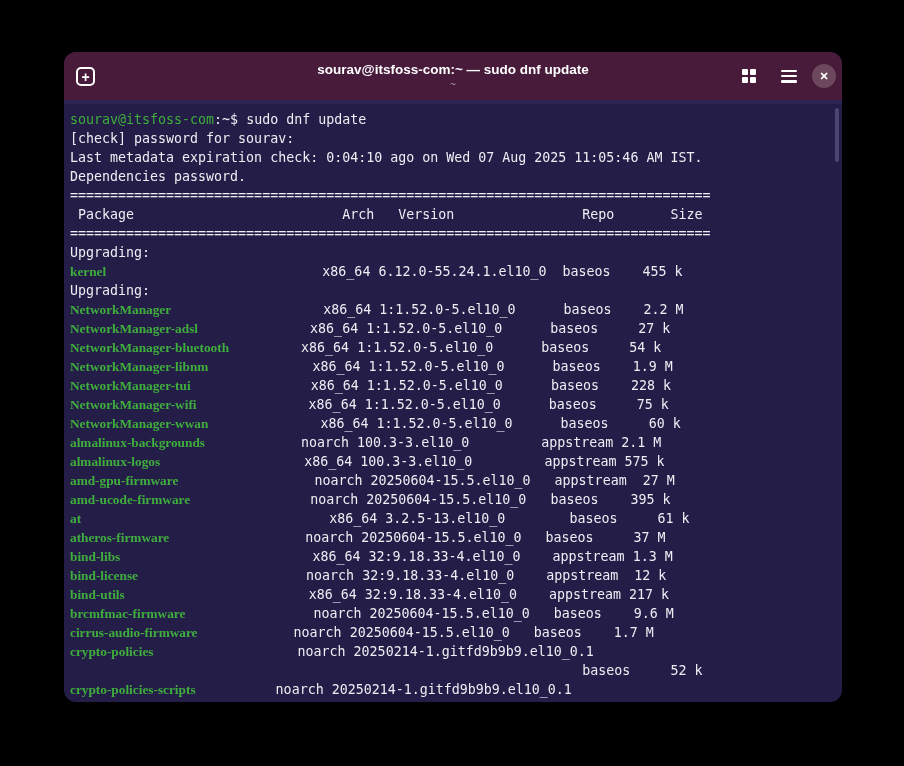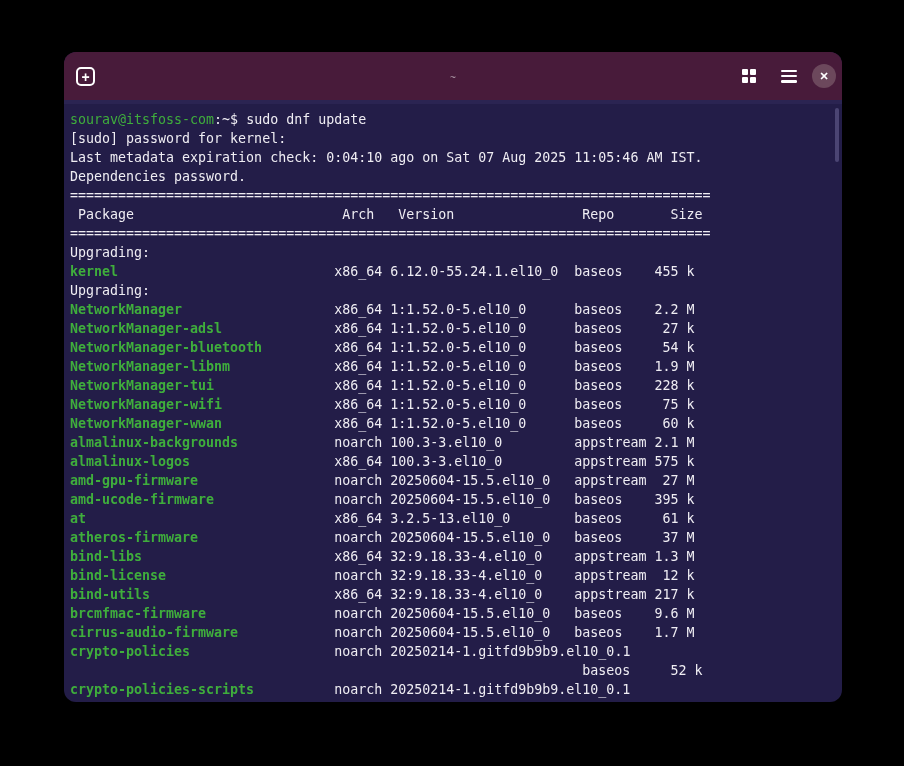--- a/index.html
+++ b/index.html
@@ -47,35 +47,36 @@
   .terminal { position:relative; height:602px; }
   .term-topline { height:4px; background:#2b2452; }
   .screen {
     margin:0; padding:6px 0 0 6px;
     font-family:"DejaVu Sans Mono", monospace;
     font-size:13.3px; line-height:19px;
     color:var(--foreground,#efedf3);
     white-space:pre;
   }
   .g { color:var(--green,#3fae3c); }
-  .b { font-weight:bold; }
+  .b { font-weight:bold;font-family:Liberation Serif, serif; }
   .scroll-thumb {
     position:absolute; top:8px; right:3px; width:4px; height:54px;
     border-radius:2px; background:#4b4573;
   }
 </style>
 </head>
 <body style="--titlebar: #481b3a; --terminal_bg: #231d48; --green: #3fae3c; --foreground: #efedf3; --close_button_bg: #6c485c;">
 
 <div class="window">
   <div class="titlebar">
     <div class="newtab-btn">
       <span>+</span>
     </div>
     <div class="titles">
+      <div class="title">sourav@itsfoss-com:~ — sudo dnf update</div>
       <div class="subtitle">~</div>
     </div>
     <div class="right-controls">
       <div class="tb-btn">
         <div class="grid-icon">
             <span></span>
             <span></span>
             <span></span>
             <span></span>
           </div>
@@ -88,22 +89,22 @@
           </div>
       </div>
       <div class="close-btn">
         <span>✕</span>
       </div>
     </div>
   </div>
   <div class="terminal">
     <div class="term-topline"></div>
     <pre class="screen" id="screen"><span><span class="g">sourav@itsfoss-com</span>:~$ sudo dnf update</span>
-<span>[sudo] password for kernel:</span>
-<span>Last metadata expiration check: 0:04:10 ago on Sat 07 Aug 2025 11:05:46 AM IST.</span>
+<span>[check] password for sourav:</span>
+<span>Last metadata expiration check: 0:04:10 ago on Wed 07 Aug 2025 11:05:46 AM IST.</span>
 <span>Dependencies password.</span>
 <span>================================================================================</span>
 <span> Package                          Arch   Version                Repo       Size</span>
 <span>================================================================================</span>
 <span>Upgrading:</span>
 <span><span class="g b">kernel</span>                           x86_64 6.12.0-55.24.1.el10_0  baseos    455 k</span>
 <span>Upgrading:</span>
 <span><span class="g b">NetworkManager</span>                   x86_64 1:1.52.0-5.el10_0      baseos    2.2 M</span>
 <span><span class="g b">NetworkManager-adsl</span>              x86_64 1:1.52.0-5.el10_0      baseos     27 k</span>
 <span><span class="g b">NetworkManager-bluetooth</span>         x86_64 1:1.52.0-5.el10_0      baseos     54 k</span>

